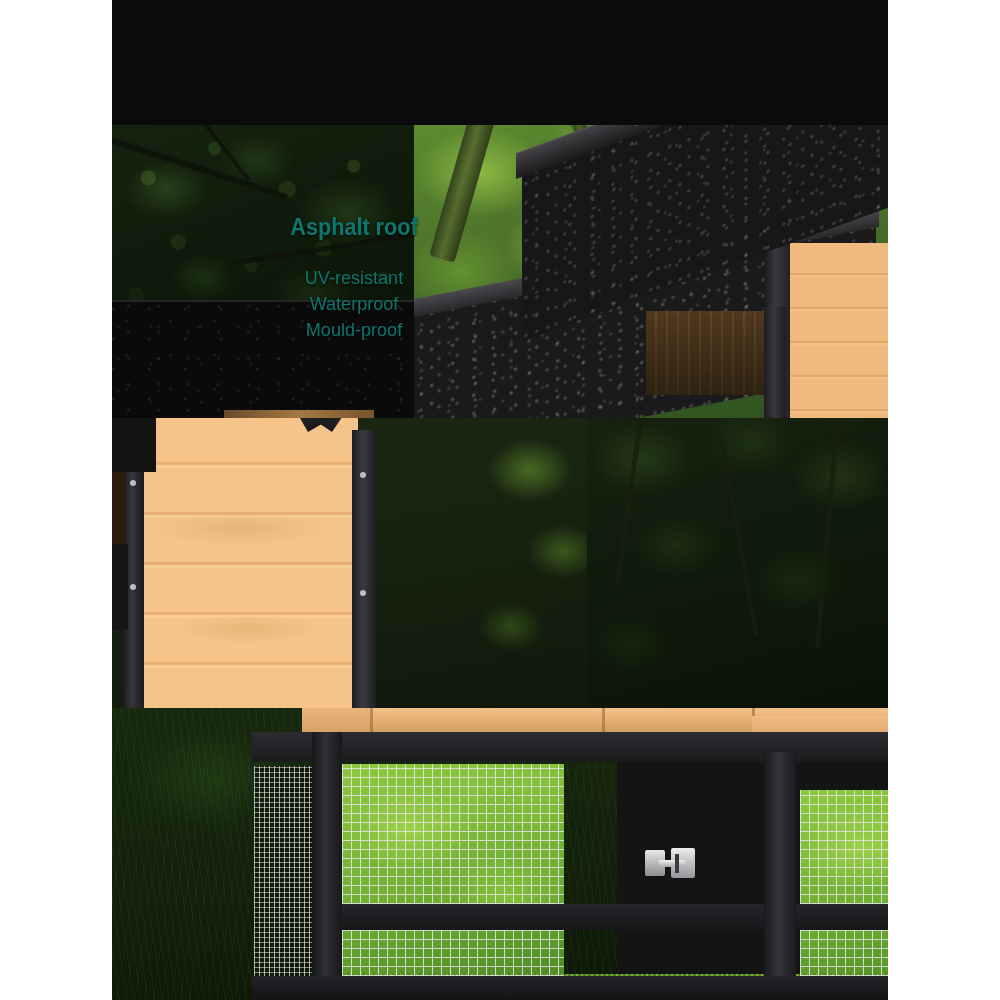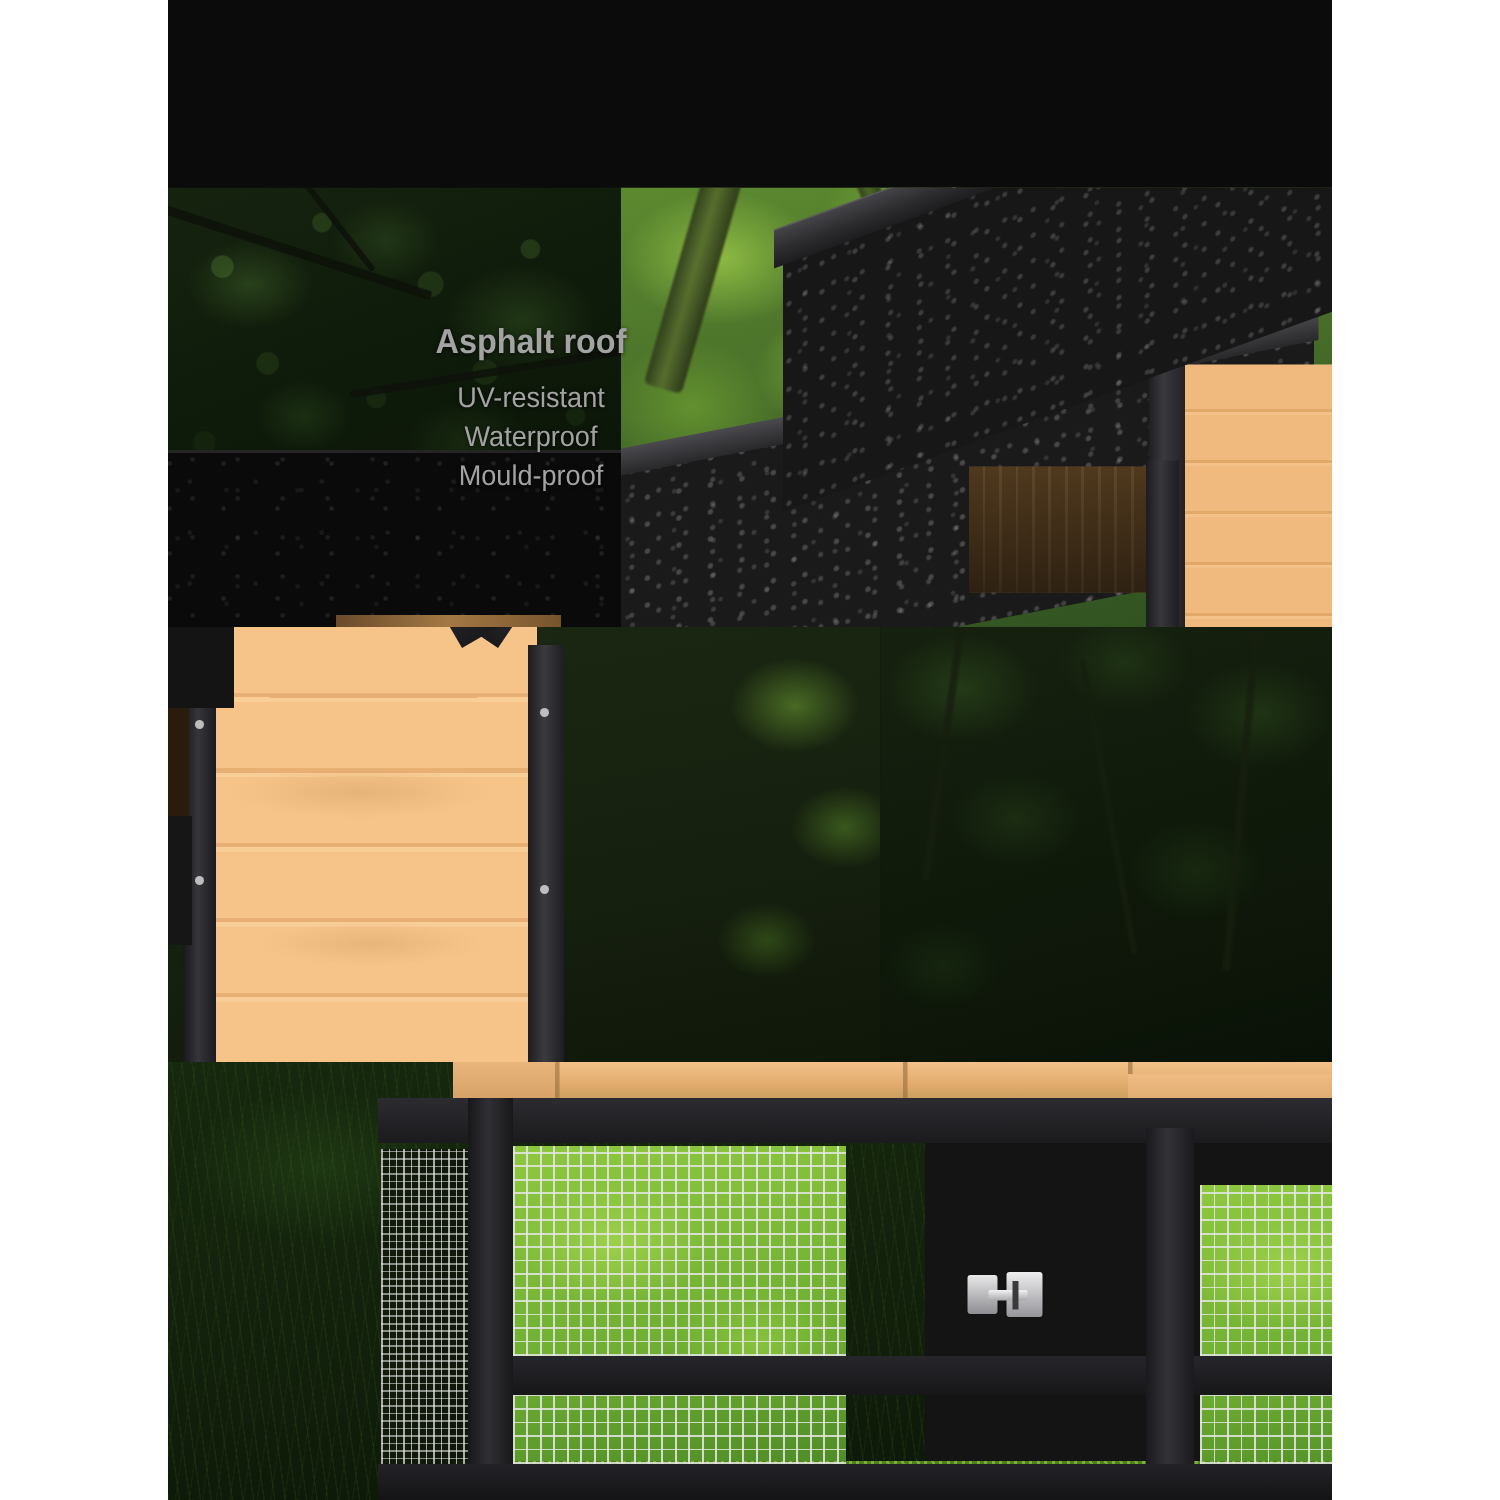--- a/index.html
+++ b/index.html
@@ -375,31 +375,31 @@
 
   
   .grassStrip{
     position:absolute; left:190px; bottom:0; width:586px; height:26px;
     background:
       repeating-linear-gradient(86deg, rgba(126,176,48,.9) 0 2px, rgba(70,120,32,.85) 2px 5px),
       linear-gradient(180deg,#79ad32,#3e6d22);
   }
 
   
-  .tblock{ position:absolute; color:#a3a3a3; z-index:20;
+  .tblock{ position:absolute; color:#0f766e; z-index:20;
     text-shadow:0 1px 3px rgba(0,0,0,.75); }
   .tblock .head{
     font-size:23px; font-weight:bold; line-height:28px; letter-spacing:0;
     transform:scaleX(.94); transform-origin:50% 50%; white-space:nowrap;
   }
   .tblock .line{
     font-size:19px; font-weight:normal; line-height:26px;
     transform:scaleX(.95); transform-origin:50% 50%; white-space:nowrap;
   }
-  .tblock .lines{ margin-top:12px; }
+  .tblock .lines{ margin-top:24px; }
 
   .t-asphalt{ left:92px; top:88px; width:300px; text-align:center; }
 
   
   .gutterL{ position:absolute; left:0; top:0; width:112px; height:1000px; background:#fff; z-index:60; }
   .gutterR{ position:absolute; left:888px; top:0; width:112px; height:1000px; background:#fff; z-index:60; }
 </style>
 </head>
 <body>
 

